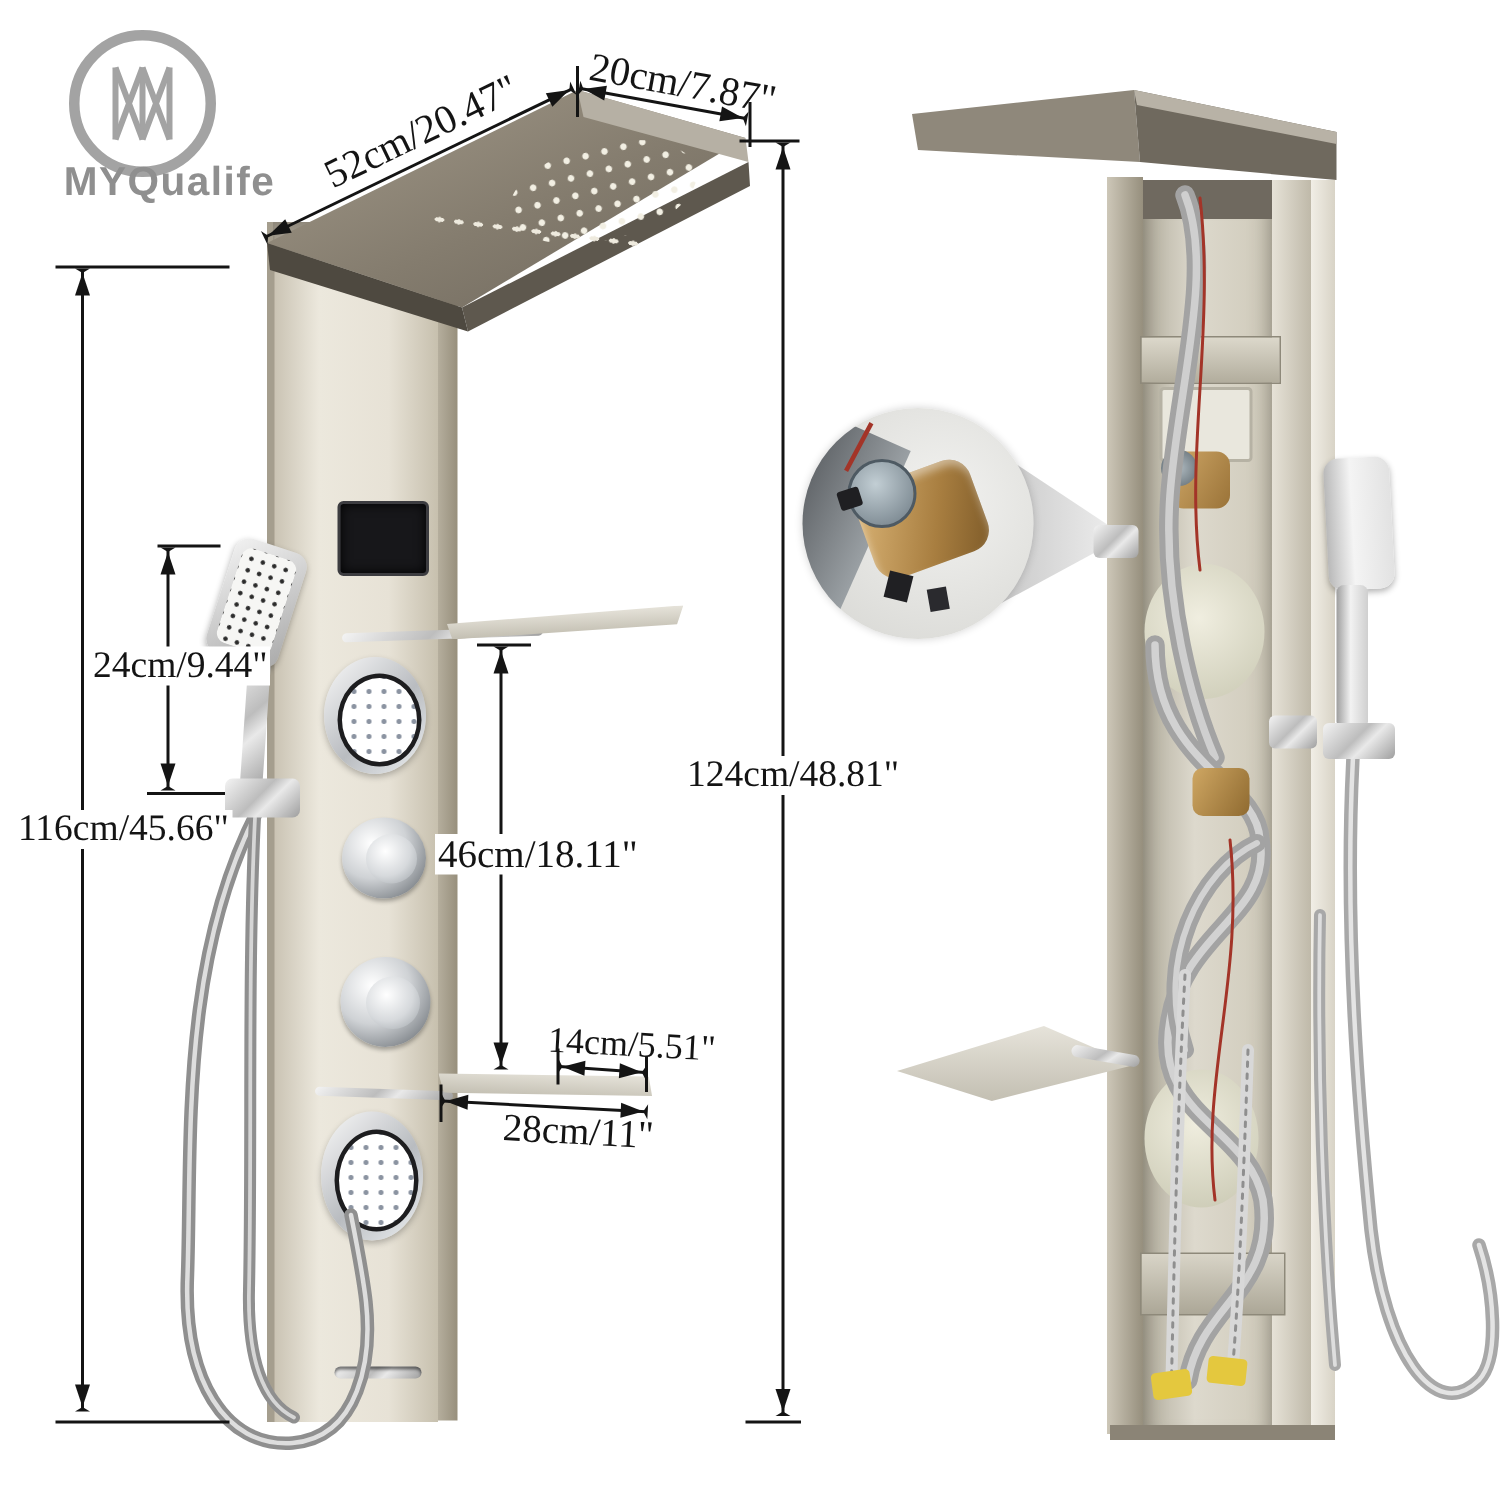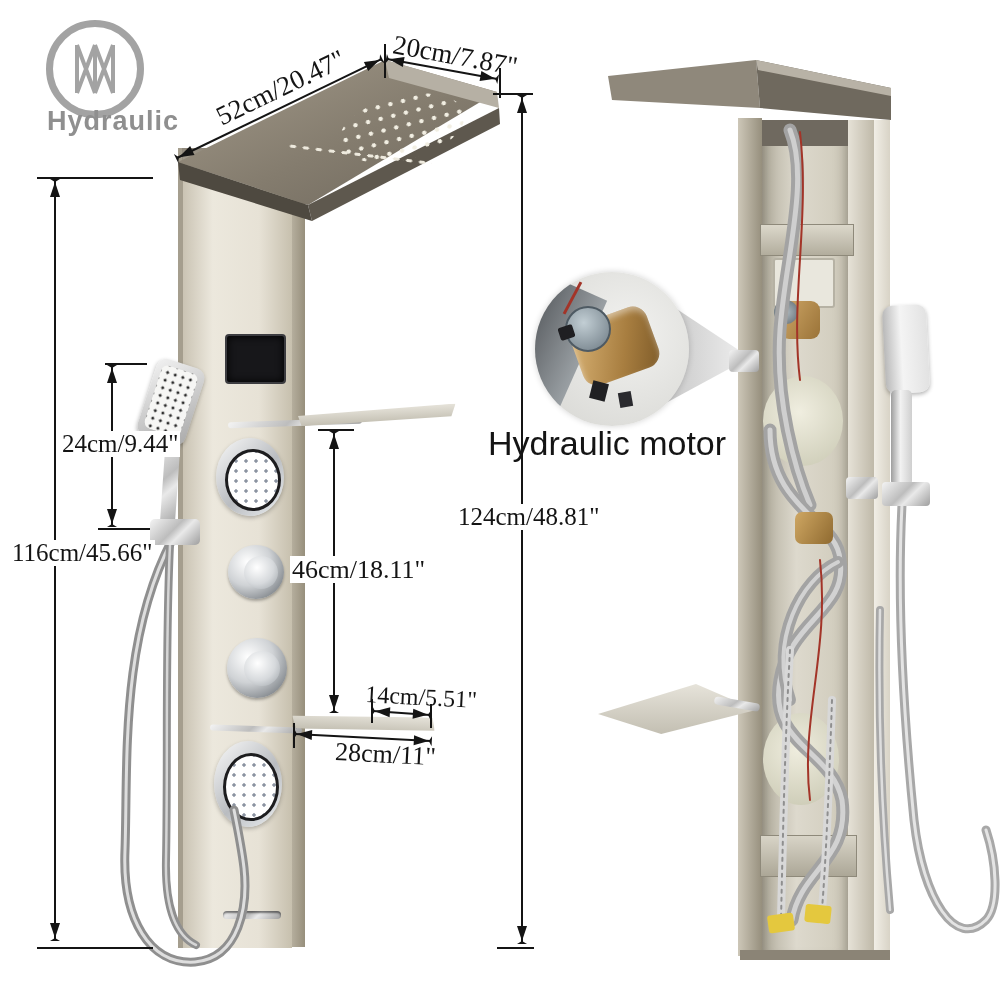--- a/index.html
+++ b/index.html
@@ -37,21 +37,21 @@
 
   <div class="abs" style="left:40px;top:18px;width:150px;height:120px;">
     <div class="abs" style="left:6px;top:2px;width:84px;height:84px;border:7px solid #a3a3a3;border-radius:50%;">
       <svg width="84" height="84" viewBox="0 0 84 84">
         <g stroke="#a3a3a3" stroke-width="4" fill="none">
           <path d="M24 18 V66 M60 18 V66 M42 18 V66"></path>
           <path d="M24 18 L42 66 M42 18 L24 66 M42 18 L60 66 M60 18 L42 66"></path>
         </g>
       </svg>
     </div>
-    <div class="abs logo-word" style="left:-12px;top:88px;width:170px;text-align:center;">Hydraulic</div>
+    <div class="abs logo-word" style="left:-12px;top:88px;width:170px;text-align:center;">MYQualife</div>
   </div>
 
   <div class="abs panel-face" style="left:182px;top:148px;width:110px;height:800px;"></div>
   <div class="abs" style="left:178px;top:148px;width:5px;height:800px;background:#a59e8e;"></div>
   <div class="abs" style="left:292px;top:150px;width:13px;height:797px;background:linear-gradient(90deg,#b5ae9d,#978f7c);"></div>
   <div class="abs" style="left:182px;top:148px;width:110px;height:34px;background:linear-gradient(#8f887b,rgba(0,0,0,0));"></div>
 
   <div class="abs" style="left:225px;top:334px;width:57px;height:46px;background:#17171a;border:2px solid #3c3c40;border-radius:4px;box-shadow:inset 0 0 8px #000;"></div>
 
   <div class="abs chrome" style="left:228px;top:420px;width:134px;height:6px;border-radius:3px;transform:rotate(-2deg);"></div>
@@ -182,21 +182,20 @@
     <div class="abs" style="left:-16px;top:10px;width:56px;height:170px;transform:rotate(24deg);background:linear-gradient(90deg,#62666a,#9aa0a4);"></div>
     <div class="abs" style="left:40px;top:42px;width:80px;height:64px;transform:rotate(-20deg);border-radius:15px;
                 background:linear-gradient(115deg,#dcb678,#a87e40 60%,#7d5a28);box-shadow:inset 0 4px 6px rgba(255,255,255,.45);"></div>
     <div class="abs" style="left:30px;top:34px;width:42px;height:42px;border-radius:50%;border:2px solid #4e5a63;
                 background:radial-gradient(circle at 40% 35%,#c2ced4,#6d7a83);"></div>
     <div class="abs" style="left:24px;top:54px;width:15px;height:13px;background:#1f1f22;transform:rotate(-18deg);border-radius:2px;"></div>
     <div class="abs" style="left:36px;top:8px;width:3px;height:36px;background:#a33428;transform:rotate(28deg);"></div>
     <div class="abs" style="left:56px;top:110px;width:16px;height:18px;background:#202023;transform:rotate(14deg);"></div>
     <div class="abs" style="left:84px;top:120px;width:13px;height:15px;background:#2a2a2e;transform:rotate(-10deg);"></div>
   </div>
-  <div class="dim-text sans" style="left:486px;top:426px;font-size:34px;background:transparent;z-index:7;">Hydraulic motor</div>
 
   <div class="abs" style="left:177px;top:157px;width:227px;height:2px;background:#141414;transform:rotate(-25.8deg);transform-origin:0 50%;">
     <div class="ah ah-left"></div>
       <div class="ah ah-right"></div>
   </div>
   <div class="dim-text" style="left:210px;top:106px;font-size:27px;background:transparent;transform:rotate(-25.8deg);transform-origin:0 0;">52cm/20.47"</div>
 
   <div class="tick-v" style="left:384px;top:44px;height:34px;"></div>
   <div class="tick-v" style="left:499px;top:68px;height:30px;"></div>
   <div class="abs" style="left:387px;top:58px;width:112px;height:2px;background:#141414;transform:rotate(10.3deg);transform-origin:0 50%;">

